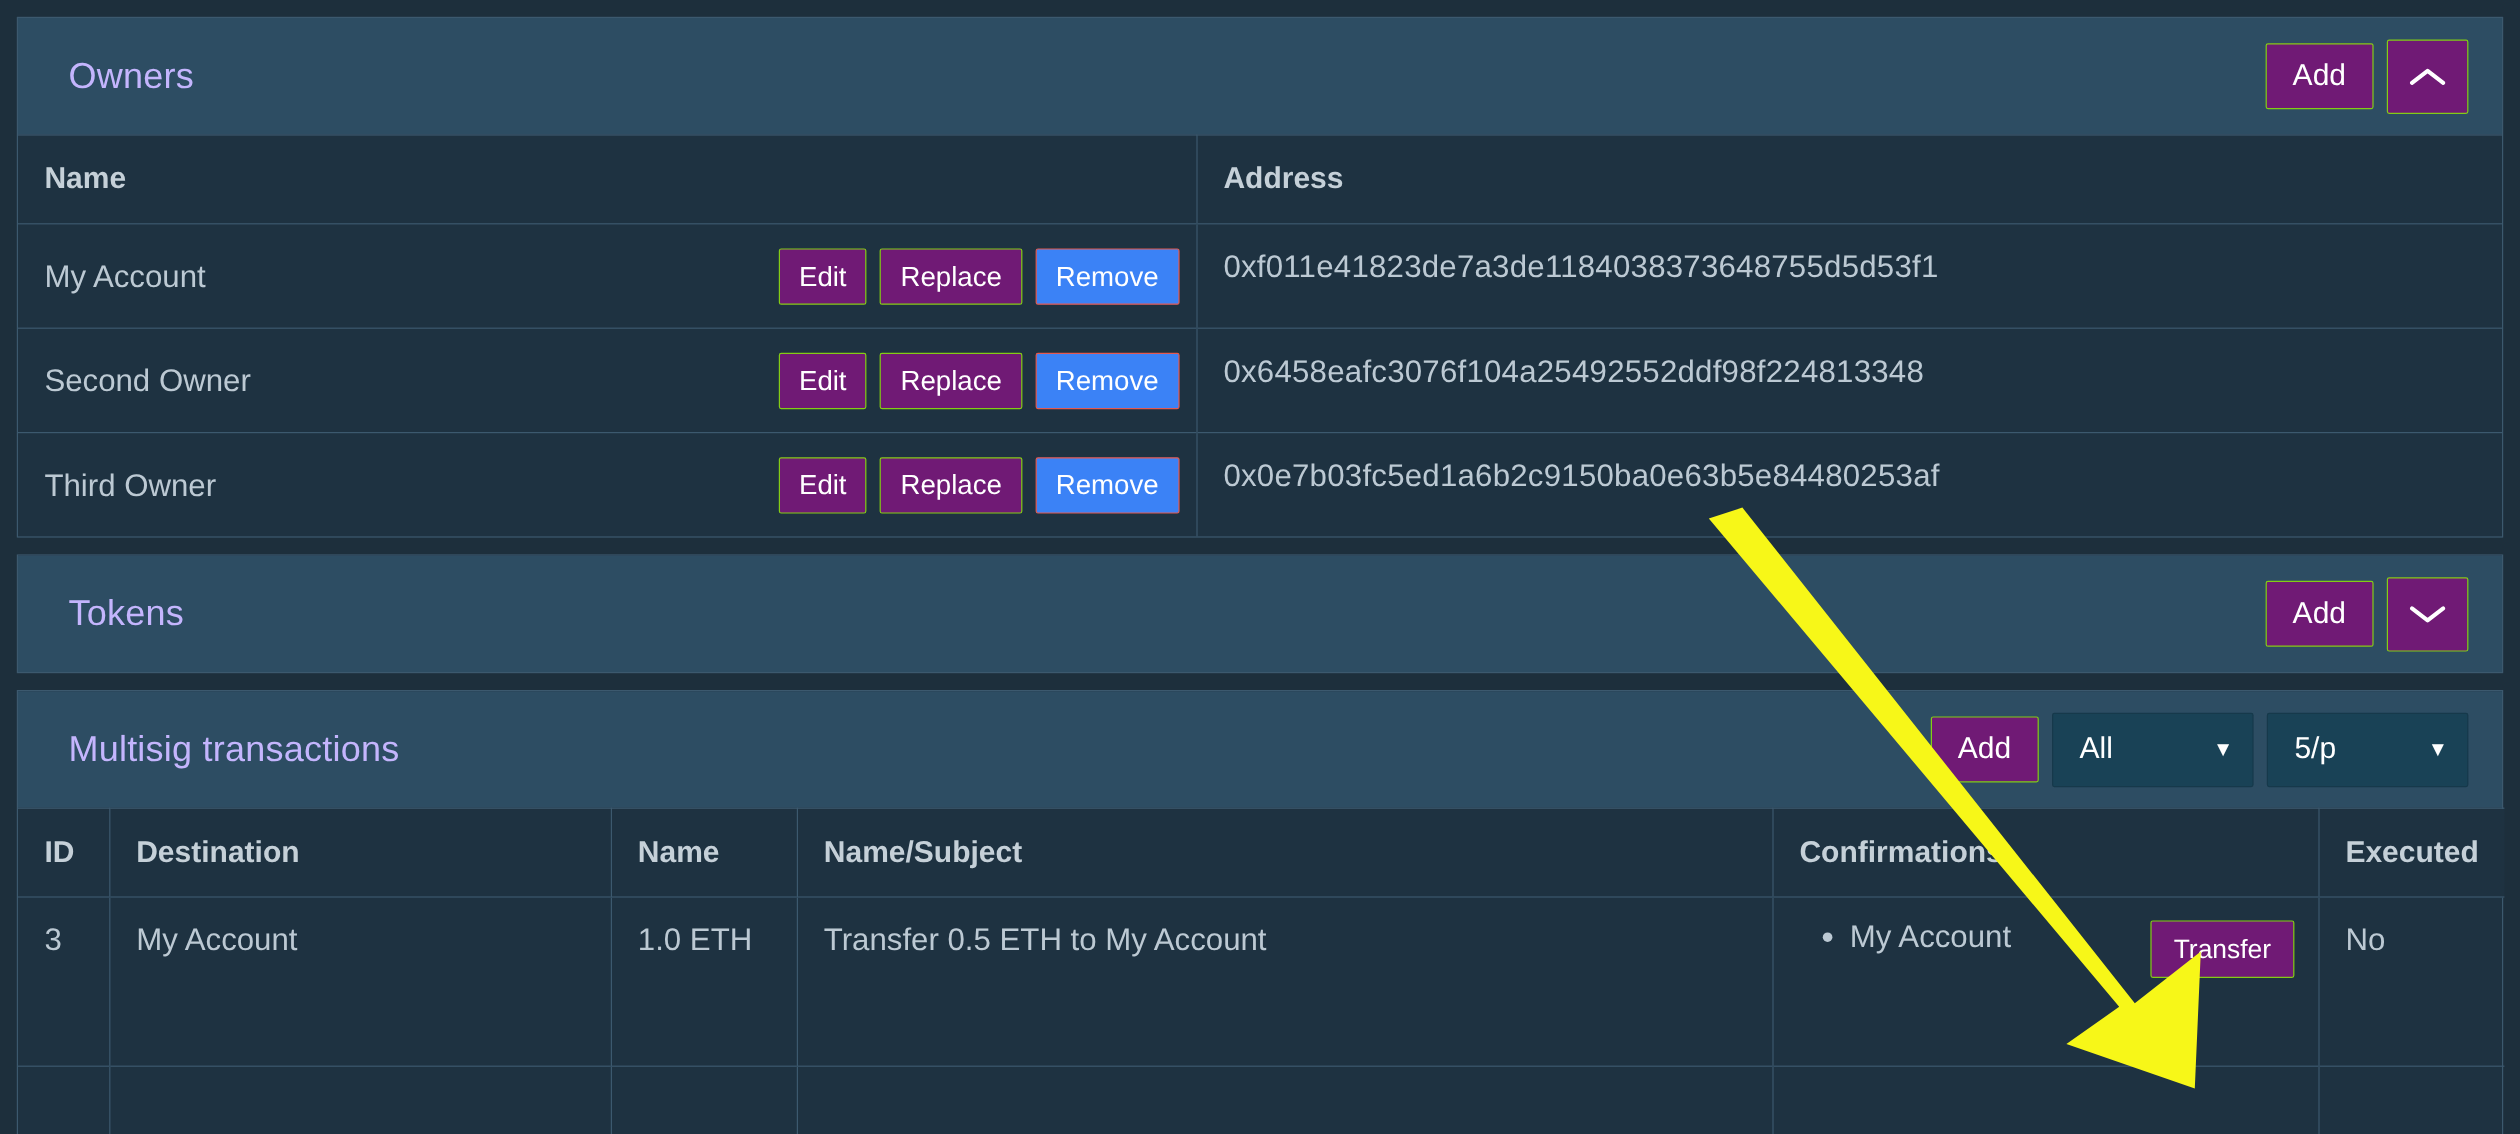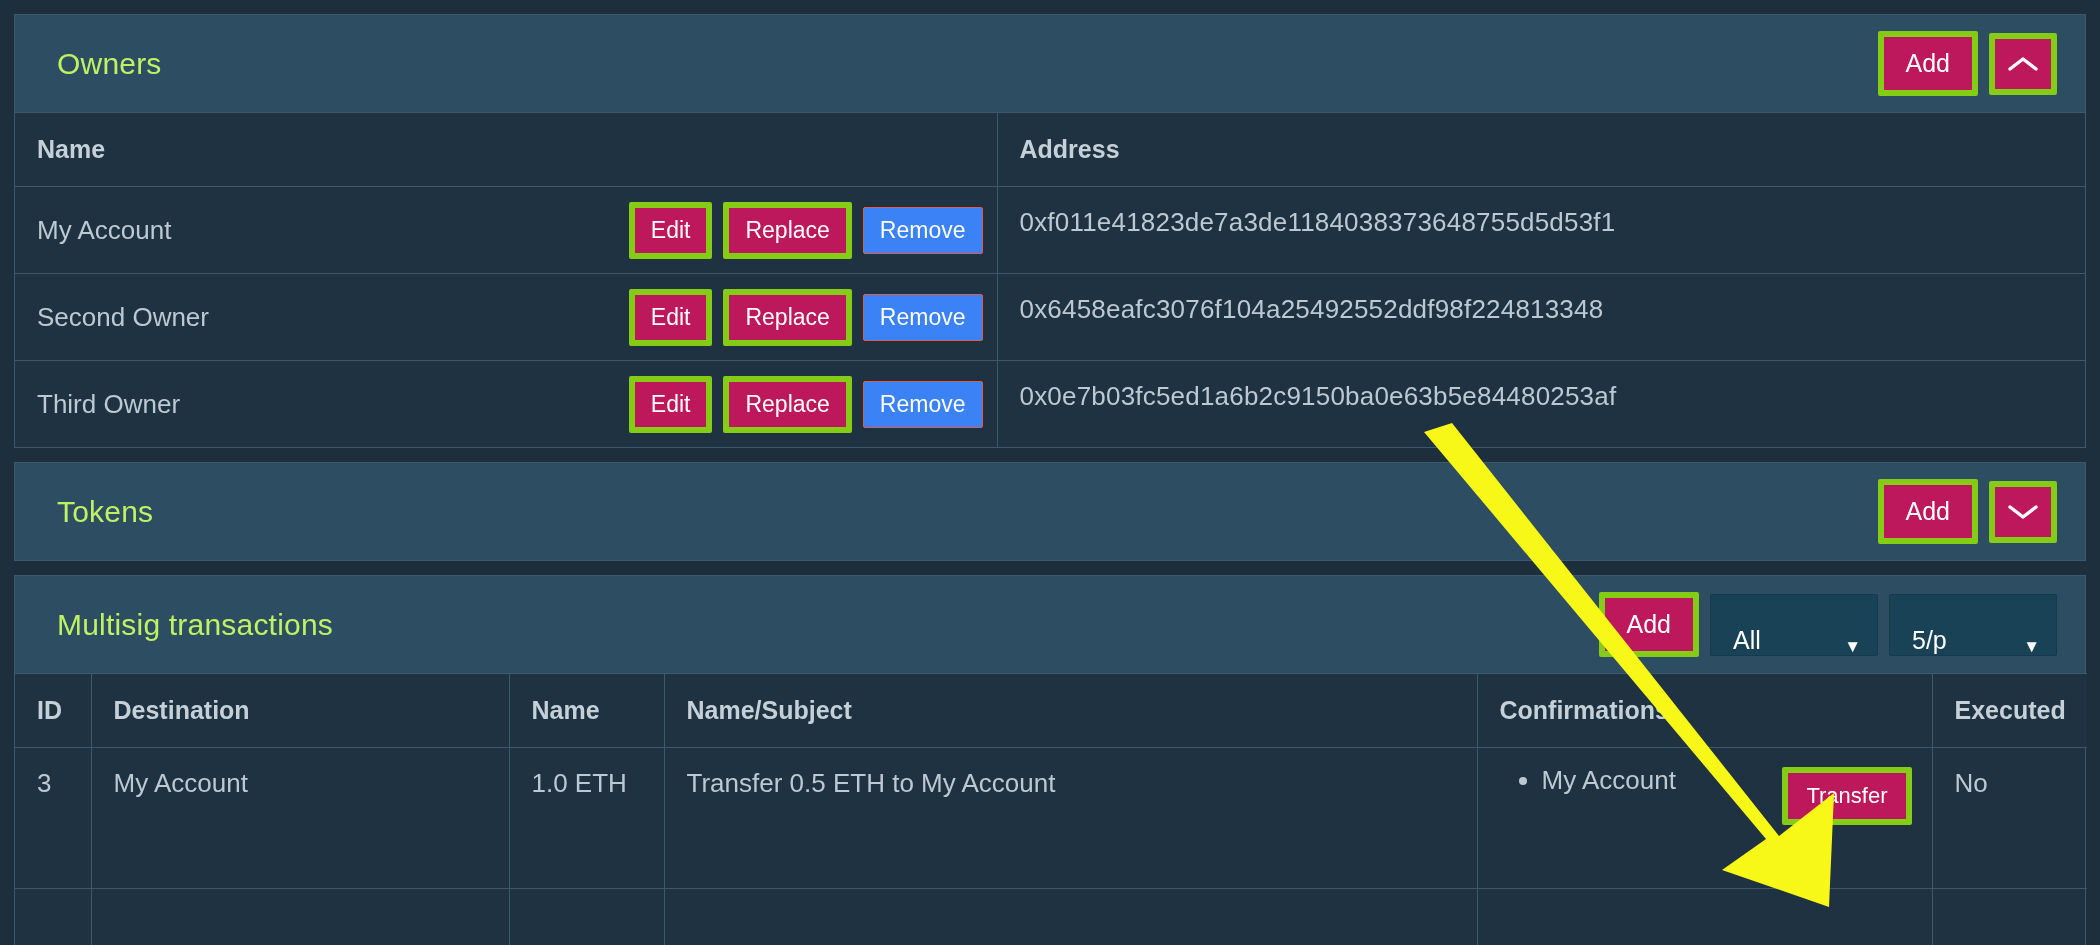--- a/index.html
+++ b/index.html
@@ -38,35 +38,35 @@
     display: flex;
     align-items: center;
     justify-content: space-between;
     padding: 0 28px 0 42px;
     height: 97px;
     box-sizing: border-box;
   }
 
   .panel-title {
     font-size: 30px;
-    color: #bef264;
+    color: #c4b5fd;
     font-weight: 400;
     letter-spacing: .2px;
   }
 
   .header-controls {
     display: flex;
     align-items: center;
     gap: 11px;
   }
 
   
   .btn {
-    background: #be185d;
-    border: 6px solid #84cc16;
+    background: #701a75;
+    border: 1px solid #84cc16;
     color: #ffffff;
     font-family: "Liberation Sans", sans-serif;
     font-size: 25px;
     line-height: 1;
     padding: 14px 22px;
     cursor: pointer;
     border-radius: 2px;
     white-space: nowrap;
   }
   .btn-icon {
@@ -90,21 +90,21 @@
   }
 
   .select {
     background: #194256;
     border: 1px solid #16394b;
     color: #ffffff;
     font-size: 25px;
     height: 62px;
     min-width: 168px;
     display: flex;
-    align-items: flex-end;
+    align-items: center;
     justify-content: space-between;
     padding: 0 16px 0 22px;
     box-sizing: border-box;
     border-radius: 2px;
     cursor: pointer;
   }
   .select .caret {
     font-size: 17px;
     margin-left: 20px;
     color: #ffffff;

